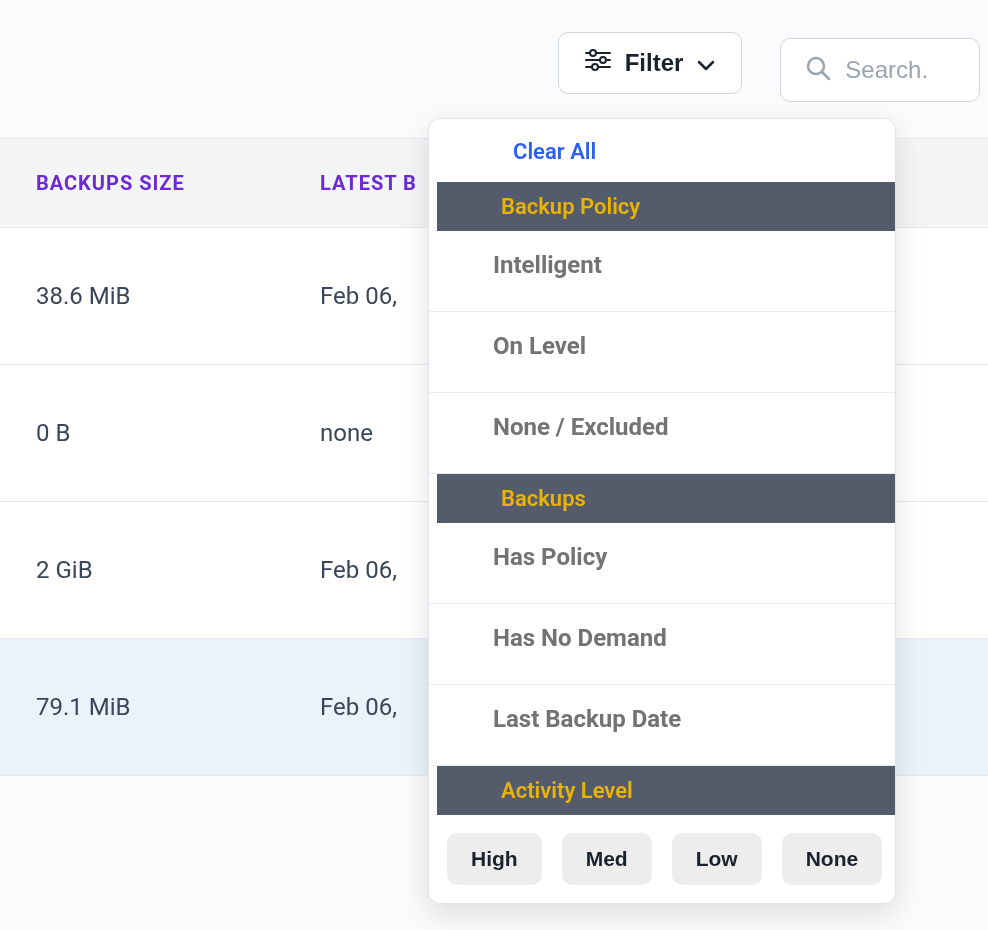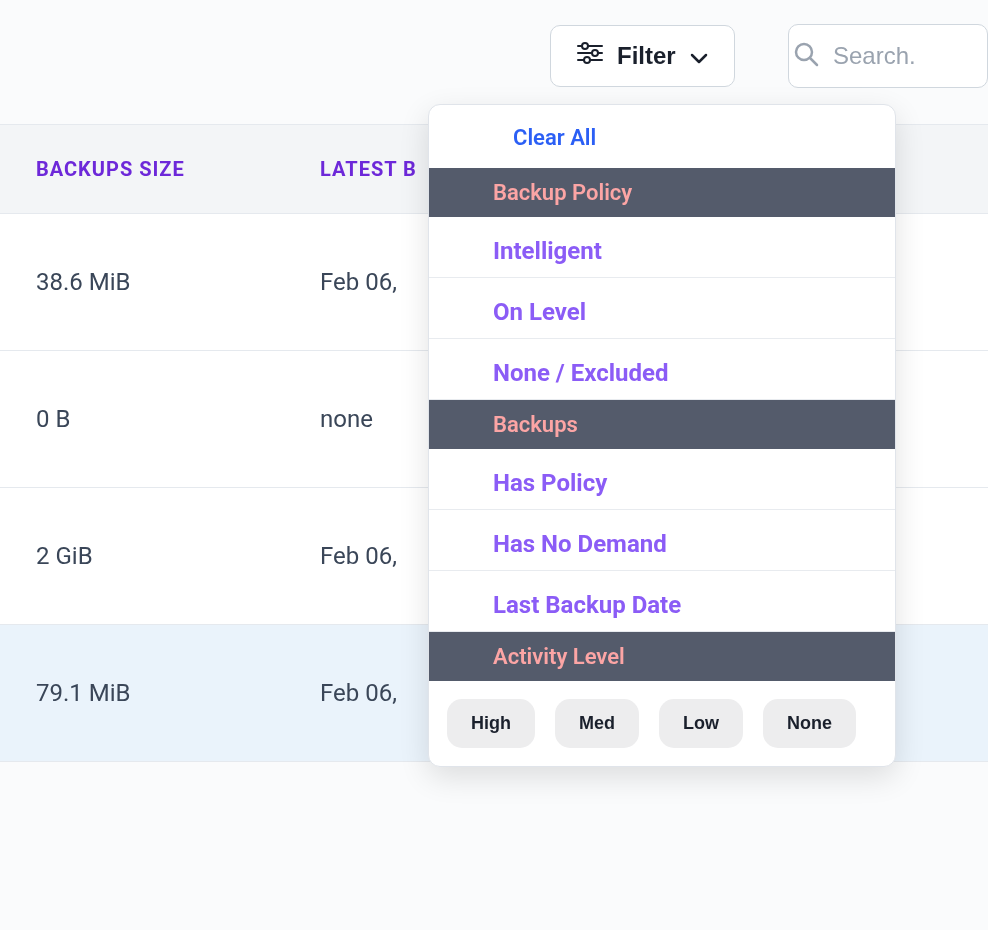--- a/index.html
+++ b/index.html
@@ -2,21 +2,21 @@
 <html><head>
 <meta charset="utf-8">
 <style>
   * { box-sizing: border-box; margin: 0; padding: 0; }
   html, body { width: 988px; height: 930px; overflow: hidden; font-family: -apple-system, BlinkMacSystemFont, "Segoe UI", Roboto, Helvetica, Arial, sans-serif; background: #fafbfc; color: #1a202c; }
 
   .toolbar {
     display: flex;
     gap: 38px;
     padding: 24px 0 24px 0;
-    justify-content: space-between;
+    justify-content: center;
     align-items: center;
     margin-left: 550px;
   }
 
   .filter-btn {
     display: flex;
     align-items: center;
     gap: 14px;
     background: #fff;
     border: 1px solid #d0d7de;
@@ -36,23 +36,24 @@
     height: 12px;
   }
 
   .search-box {
     display: flex;
     align-items: center;
     gap: 14px;
     background: #fff;
     border: 1px solid #d0d7de;
     border-radius: 10px;
-    padding: 16px 4px;
+    padding: 16px 24px;
     width: 200px;
     overflow: hidden;
+    margin-top: 14px;
   }
   .search-box input {
     border: none;
     outline: none;
     font-size: 24px;
     color: #6b7280;
     background: transparent;
     width: 120px;
   }
   .search-box input::placeholder { color: #9aa3af; }
@@ -110,45 +111,46 @@
   }
   .clear-all {
     font-size: 22px;
     font-weight: 600;
     color: #2b5ff5;
     padding: 20px 0 18px 84px;
     cursor: pointer;
   }
   .dd-header {
     background: #545b6b;
-    color: #fca5a5;
+    color: #eab308;
     font-size: 22px;
     font-weight: 600;
     padding: 12px 0 12px 64px;
+    margin-left: 8px;
   }
   .dd-item {
     font-size: 24px;
     font-weight: 700;
-    color: #8b5cf6;
-    padding: 20px 0 12px 64px;
+    color: #737373;
+    padding: 20px 0 32px 64px;
     border-bottom: 1px solid #e8ebef;
     cursor: pointer;
   }
   .dd-item:last-of-type { border-bottom: none; }
 
   .activity-row {
     display: flex;
     gap: 20px;
     padding: 18px 0 0 18px;
   }
   .chip {
     background: #ededee;
-    border-radius: 15px;
+    border-radius: 10px;
     padding: 14px 24px;
-    font-size: 18px;
+    font-size: 21px;
     font-weight: 600;
     color: #1a202c;
     cursor: pointer;
     border: none;
   }
 </style>
 </head>
 <body>
 
 <div class="toolbar">

